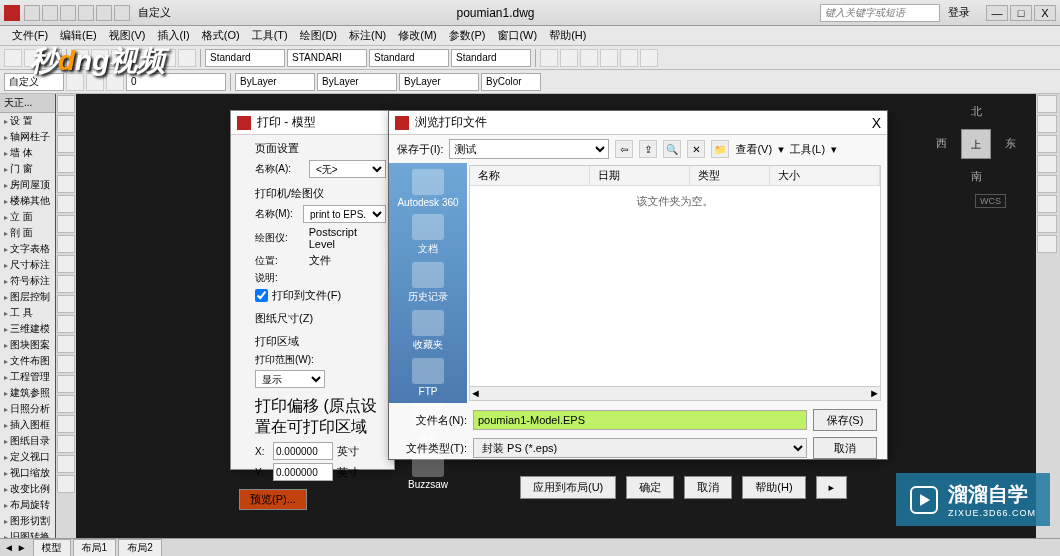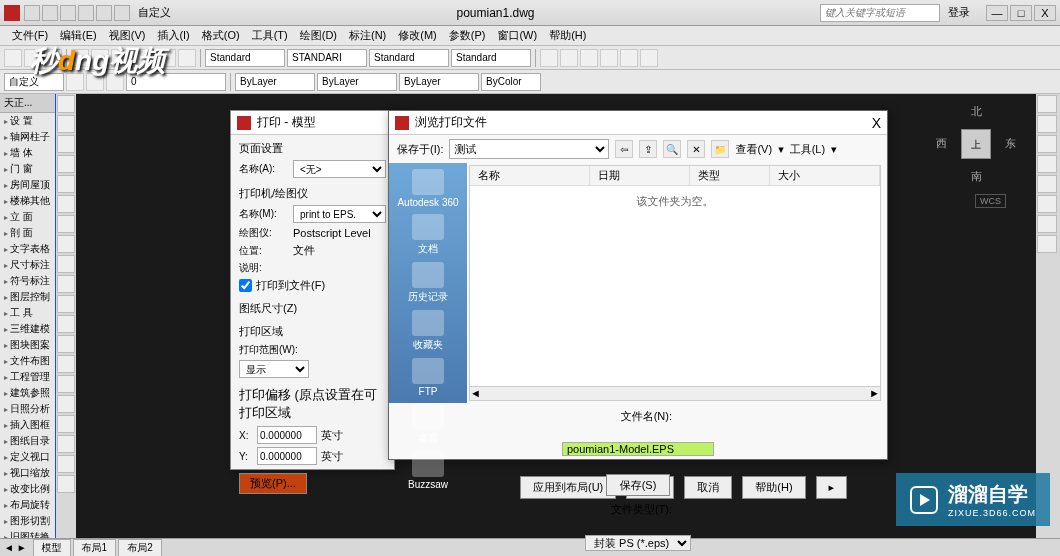--- a/index.html
+++ b/index.html
@@ -58,21 +58,21 @@
   
   
   .statusbar { height: 18px; background: #d8d8d8; border-top: 1px solid #999; display: flex; align-items: center; padding: 0 4px; font-size: 10px; }
   .statusbar .tab { padding: 1px 8px; background: #eee; border: 1px solid #aaa; margin-right: 2px; }
   
   
   .print-dialog { position: absolute; top: 110px; left: 230px; width: 165px; height: 360px; background: #f4f4f4; border: 1px solid #888; box-shadow: 2px 2px 8px rgba(0,0,0,0.3); z-index: 10; }
   .print-dialog .dlg-title { height: 24px; background: #fff; border-bottom: 1px solid #ccc; display: flex; align-items: center; padding: 0 6px; font-size: 12px; }
   .print-dialog .dlg-title .aicon { width: 14px; height: 14px; background: #b22; margin-right: 6px; }
   .print-dialog .body { padding: 6px 8px; font-size: 11px; }
-  .print-dialog .grp { margin-bottom: 8px; }
+  .print-dialog .grp { margin-bottom: 8px; margin-left: 16px; }
   .print-dialog .grp-title { font-size: 11px; margin-bottom: 4px; }
   .print-dialog .row { display: flex; align-items: center; margin-bottom: 3px; gap: 4px; }
   .print-dialog .row label { width: 50px; font-size: 10px; }
   .print-dialog select, .print-dialog input[type=text] { flex: 1; height: 18px; font-size: 10px; border: 1px solid #aaa; padding: 0 2px; background: #fff; }
   .print-dialog .btn { padding: 2px 10px; border: 1px solid #888; background: #c2410c; font-size: 11px; }
   
   
   .browse-dialog { position: absolute; top: 110px; left: 388px; width: 500px; height: 350px; background: #f8f8f8; border: 1px solid #666; box-shadow: 2px 2px 10px rgba(0,0,0,0.4); z-index: 20; }
   .browse-dialog .dlg-title { height: 24px; background: #fff; border-bottom: 1px solid #ccc; display: flex; align-items: center; padding: 0 6px; font-size: 12px; }
   .browse-dialog .dlg-title .aicon { width: 14px; height: 14px; background: #b22; margin-right: 6px; }
@@ -84,21 +84,21 @@
   .browse-dialog .body { display: flex; height: 240px; }
   .browse-dialog .places { width: 78px; background: linear-gradient(#6fa8d8,#4a7ab0); display: flex; flex-direction: column; align-items: center; padding: 4px 0; gap: 2px; }
   .browse-dialog .place { width: 70px; text-align: center; color: #fff; font-size: 10px; padding: 2px 0; }
   .browse-dialog .place .picon { width: 32px; height: 26px; background: rgba(255,255,255,0.3); margin: 0 auto 2px; border-radius: 3px; }
   .browse-dialog .filelist { flex: 1; background: #fff; border: 1px solid #ccc; margin: 2px 6px 2px 2px; position: relative; }
   .browse-dialog .filelist .cols { display: flex; height: 20px; border-bottom: 1px solid #ddd; background: #f4f4f4; }
   .browse-dialog .filelist .cols span { padding: 2px 8px; border-right: 1px solid #ddd; font-size: 11px; }
   .browse-dialog .filelist .empty { text-align: center; color: #666; margin-top: 8px; font-size: 11px; }
   .browse-dialog .filelist .scroll { position: absolute; bottom: 0; left: 0; right: 0; height: 14px; background: #eee; border-top: 1px solid #ccc; }
   .browse-dialog .bottom { padding: 6px 10px; }
-  .browse-dialog .bottom .row { display: flex; align-items: center; gap: 18px; margin-bottom: 6px; flex-direction: column; }
+  .browse-dialog .bottom .row { display: flex; align-items: center; gap: 6px; margin-bottom: 6px; }
   .browse-dialog .bottom label { width: 68px; font-size: 11px; text-align: right; }
   .browse-dialog .bottom input, .browse-dialog .bottom select { flex: 1; height: 20px; font-size: 11px; border: 1px solid #aaa; padding: 0 4px; }
   .browse-dialog .bottom input.sel { background: #bef264; color: #000; }
   .browse-dialog .bottom .btn { width: 64px; height: 22px; border: 1px solid #888; background: #eee; font-size: 11px; }
   
   
   .dlg-btns { position: absolute; top: 468px; left: 520px; display: flex; gap: 10px; z-index: 5; margin-top: 8px; }
   .dlg-btns .btn { padding: 3px 12px; border: 1px solid #888; background: #eee; font-size: 11px; }
   
   
@@ -330,21 +330,21 @@
       <div class="grp-title">图纸尺寸(Z)</div>
     </div>
     <div class="grp">
       <div class="grp-title">打印区域</div>
       <div class="row">
           <label style="width:auto">打印范围(W):</label>
         </div>
       <select style="width:70px"><option>显示</option></select>
     </div>
     <div class="grp">
-      <div class="grp-title" style="font-size:13px">打印偏移 (原点设置在可打印区域</div>
+      <div class="grp-title" style="font-size:16px">打印偏移 (原点设置在可打印区域</div>
       <div class="row">
           <label style="width:14px">X:</label>
           <input type="text" style="width: 60px; flex: 0 0 auto;" value="0.000000">
           <span>英寸</span>
         </div>
       <div class="row">
           <label style="width:14px">Y:</label>
           <input type="text" style="width: 60px; flex: 0 0 auto;" value="0.000000">
           <span>英寸</span>
         </div>

